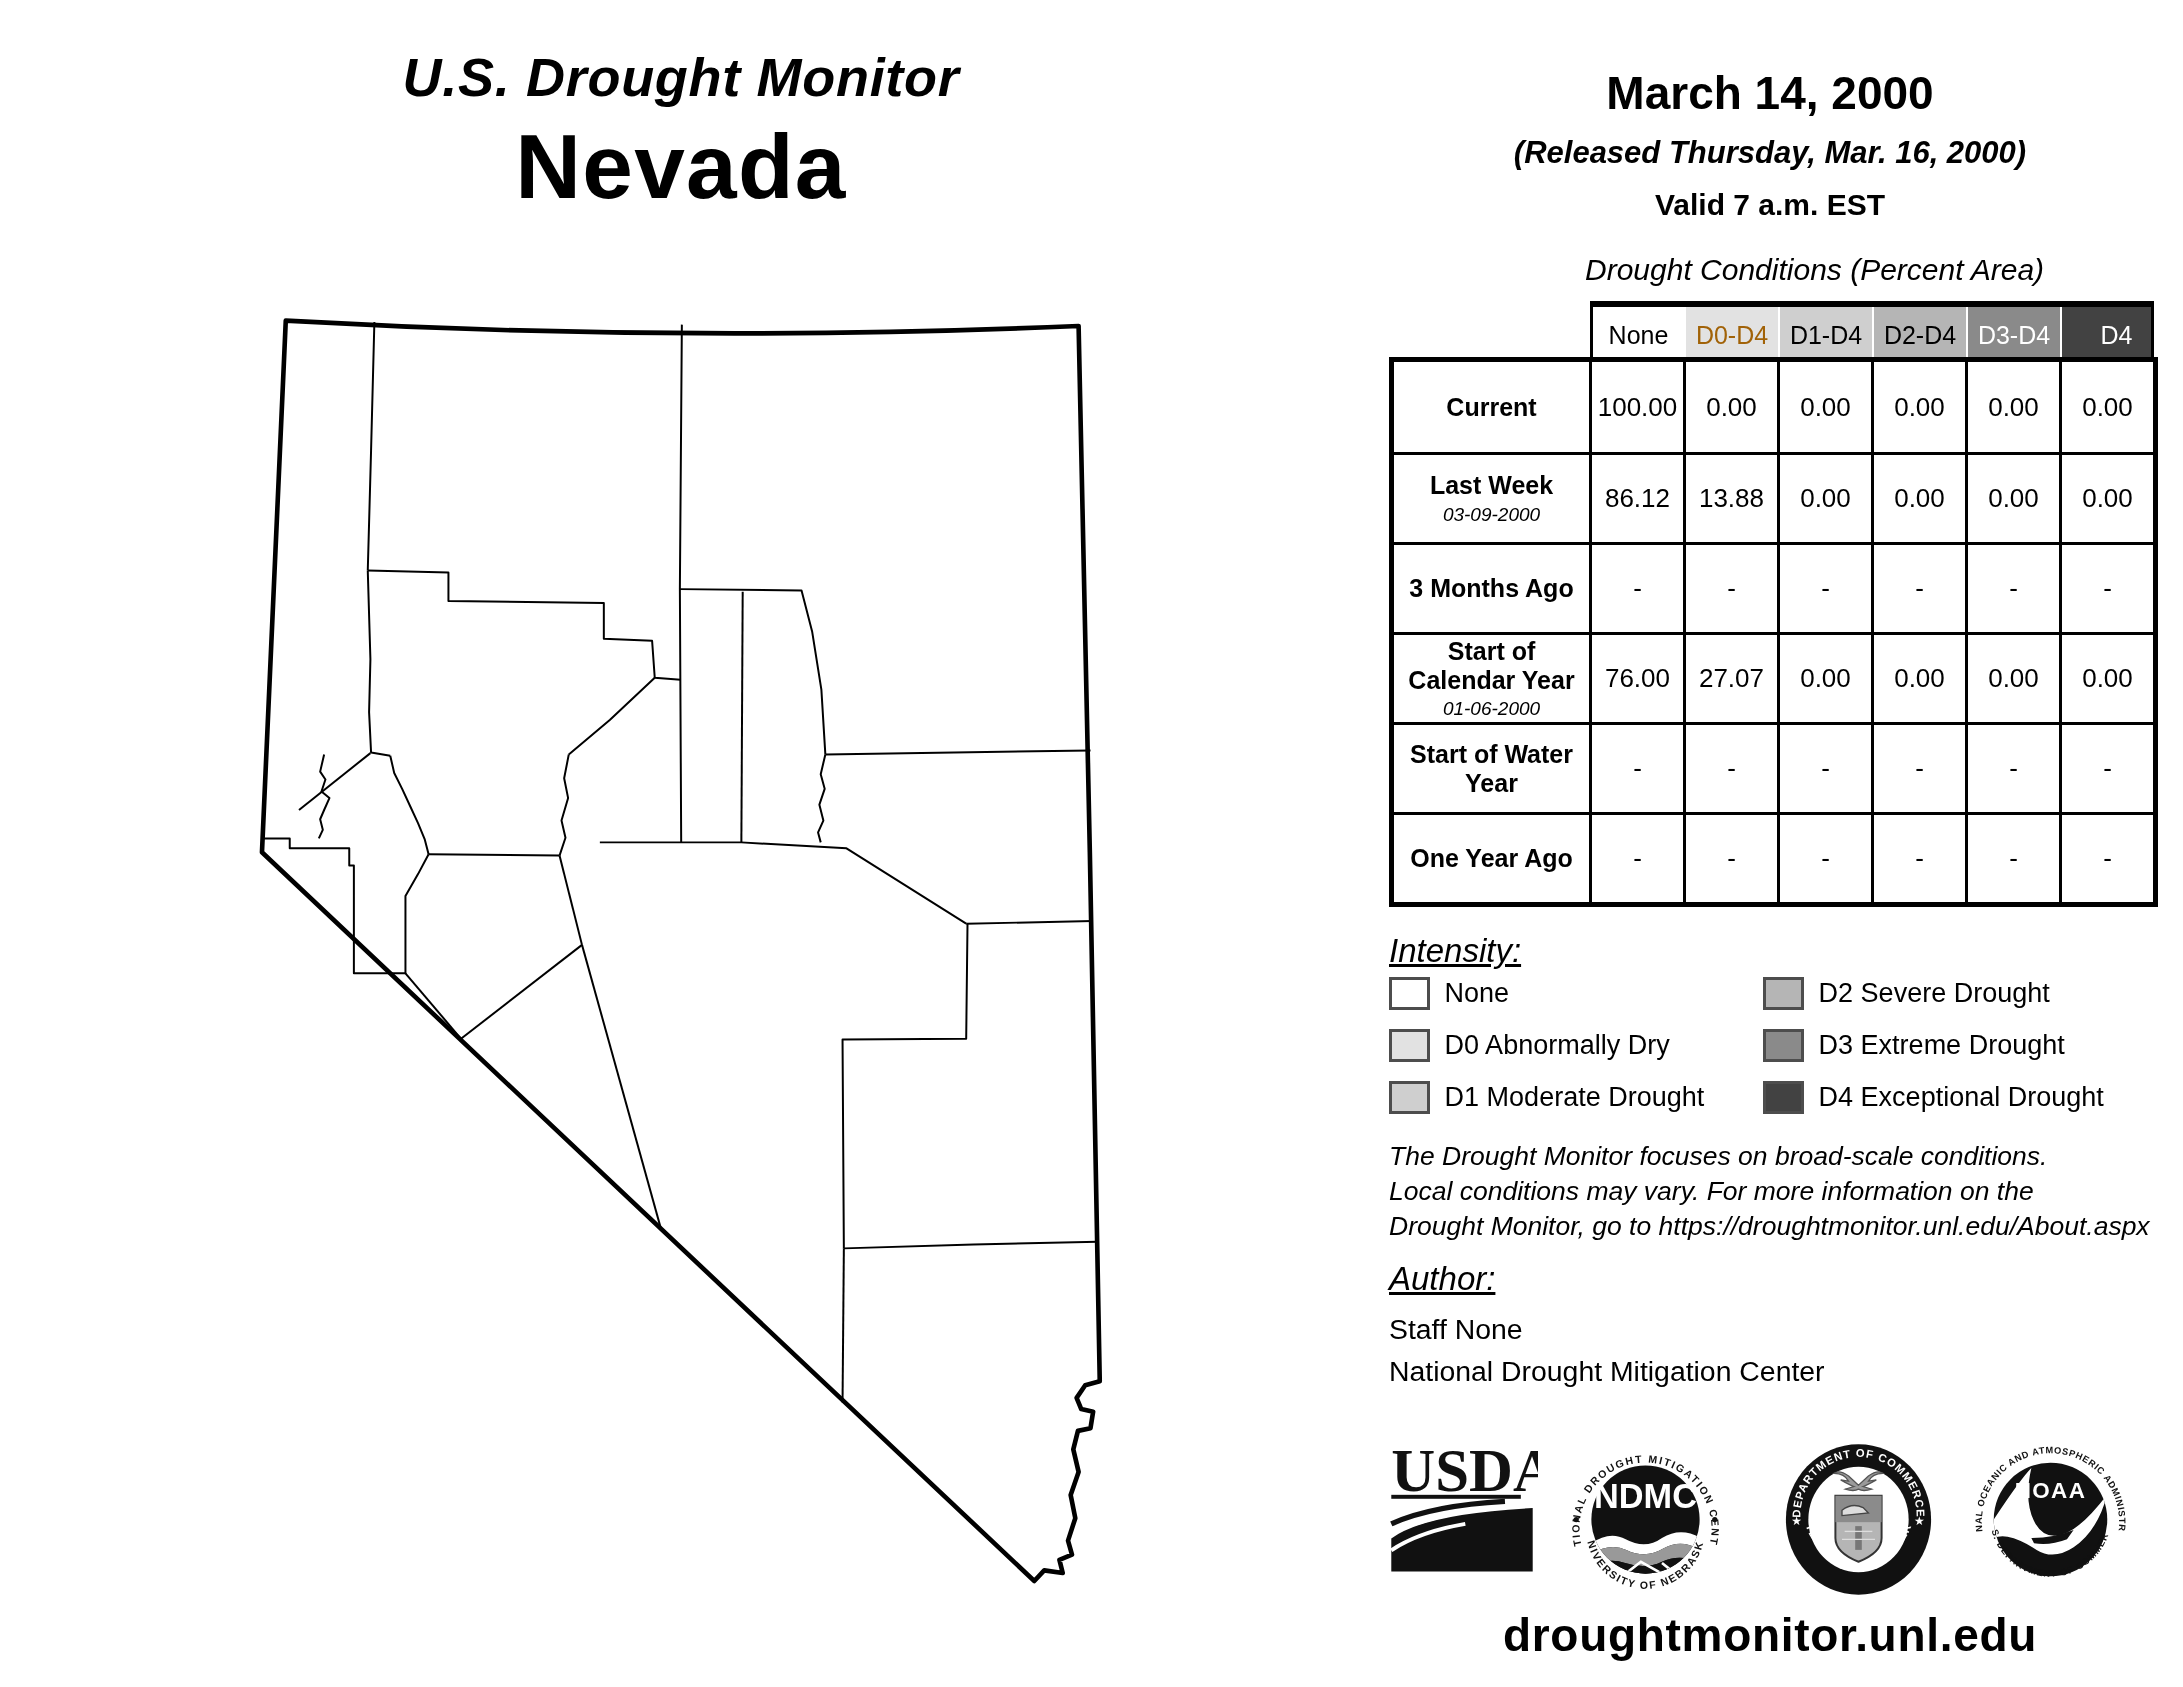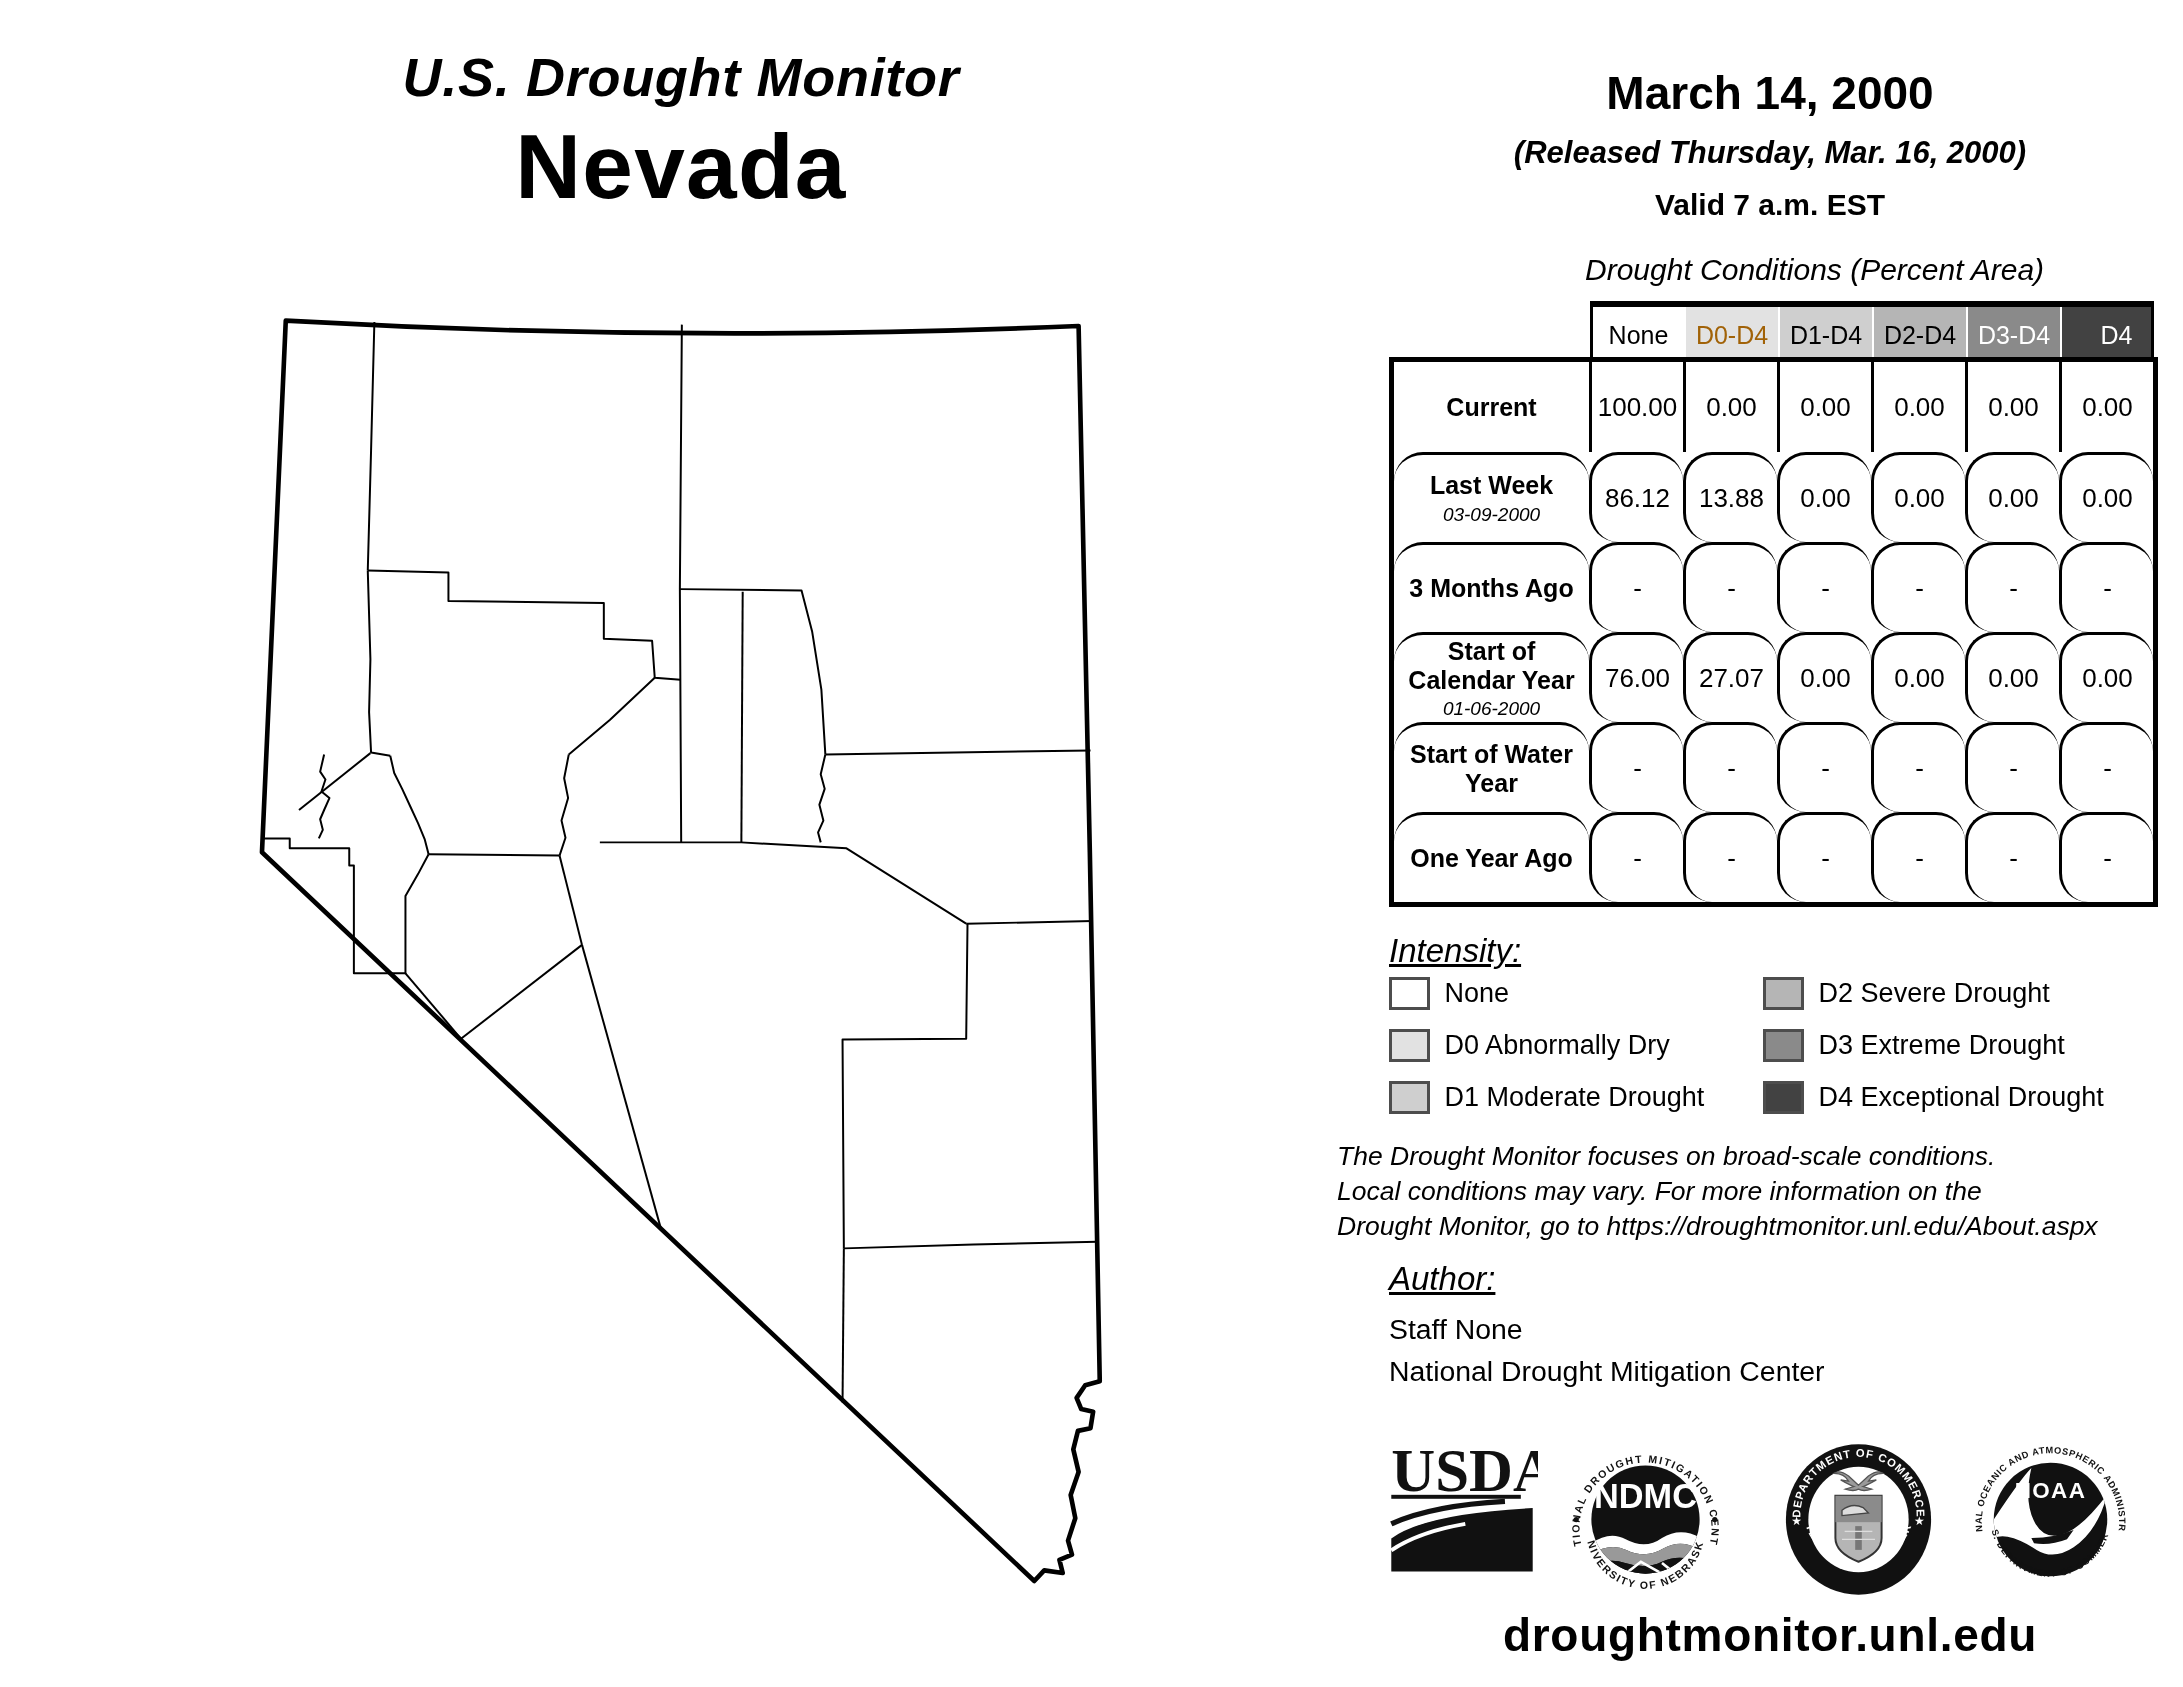--- a/index.html
+++ b/index.html
@@ -24,36 +24,36 @@
   .hcell{box-sizing:border-box;width:94px;height:56px;display:flex;align-items:center;
          justify-content:center;font-size:25px;border-left:2.6px solid #fff;}
   .hcell:first-child{border-left:3.3px solid #000;}
   .hcell:last-child{border-right:3.3px solid #000;padding-left:20px;}
   .cond-body{position:absolute;left:1389px;top:357px;display:grid;
              grid-template-columns:195px repeat(6,94px);grid-auto-rows:90px;
              border:5.3px solid #000;background:#fff;}
   .bcell{box-sizing:border-box;display:flex;flex-direction:column;align-items:center;
          justify-content:center;font-size:26px;background:#fff;}
   .bcell.colsep{border-left:3.3px solid #000;}
-  .bcell.rowsep{border-top:3.3px solid #000;border-radius:29px;}
+  .bcell.rowsep{border-top:3.3px solid #000;}
   .rowlabel{font-weight:bold;font-size:25px;text-align:center;line-height:1.15;}
   .rowsub{font-style:italic;font-size:19px;margin-top:4px;}
 
   
   .legend-title{position:absolute;left:1389px;top:932px;font-size:33px;font-style:italic;
                 text-decoration:underline;}
   .legend-grid{position:absolute;left:1389px;top:967px;display:grid;
                grid-template-rows:repeat(3,52px);grid-auto-flow:column;
                grid-template-columns:374px 423px;align-items:center;}
   .legend-item{display:flex;align-items:center;}
   .swatch{width:41px;height:33px;border:3.3px solid #4d4d4d;box-sizing:border-box;margin-right:14.6px;flex:0 0 auto;}
   .legend-label{font-size:27px;}
 
   
-  .note{position:absolute;left:1337px;top:1139px;width:787px;font-size:26.5px;font-style:italic;
+  .note{position:absolute;left:1389px;top:1139px;width:787px;font-size:26.5px;font-style:italic;
         line-height:35px;}
   .author-title{position:absolute;left:1389px;top:1260px;font-size:33px;font-style:italic;
                 text-decoration:underline;}
   .author-name{position:absolute;left:1389px;top:1313px;font-size:28.4px;}
   .author-org{position:absolute;left:1389px;top:1355px;font-size:28.4px;}
 
   
   .logos{position:absolute;left:1386px;top:1439px;width:774px;height:165px;}
   .logo{position:absolute;top:0;}
   .site-url{position:absolute;left:1383px;top:1608px;width:774px;text-align:center;

